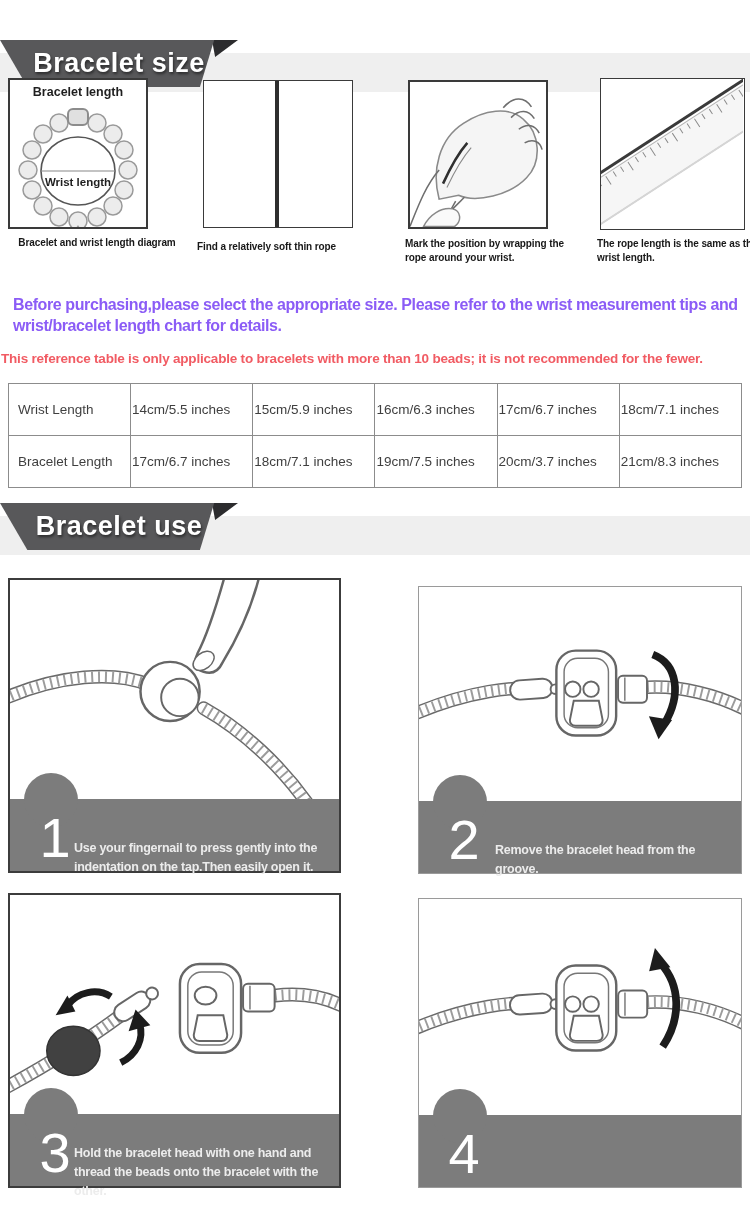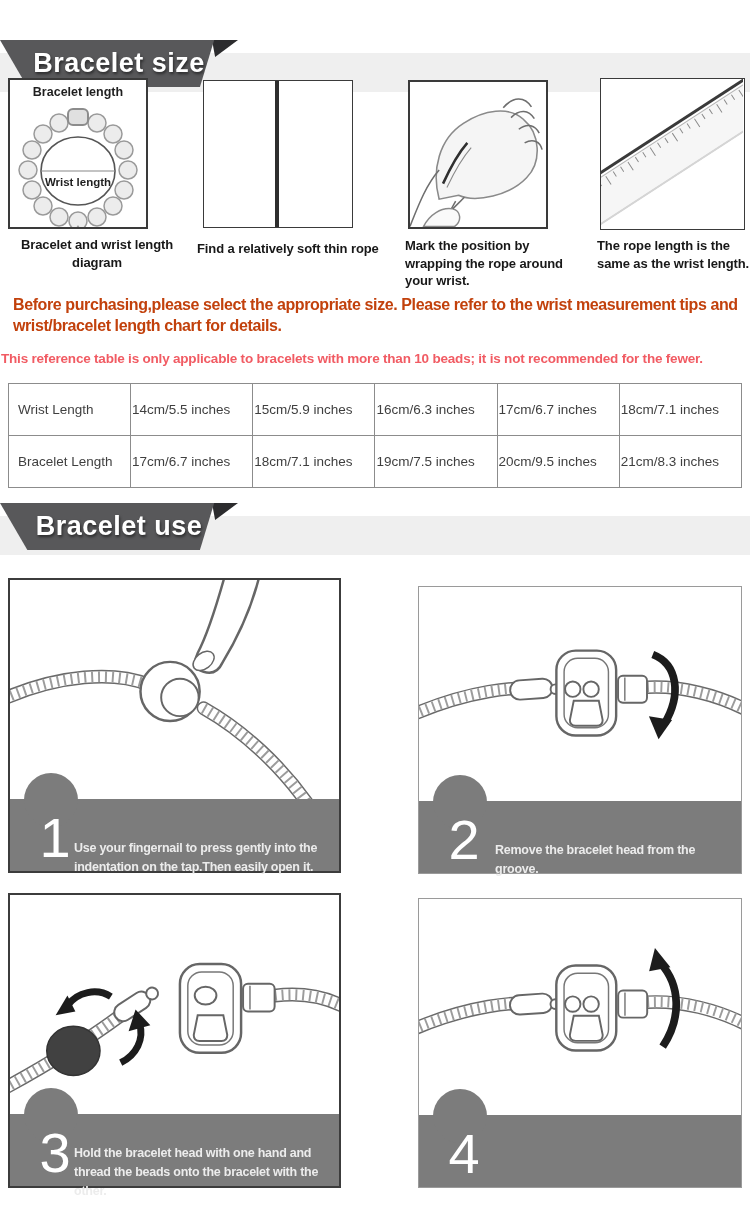--- a/index.html
+++ b/index.html
@@ -13,26 +13,26 @@
                 clip-path:polygon(0 0,100% 0,12% 100%);}
   .banner .ribbon{position:absolute;left:0;top:0;width:238px;height:47px;background:#58585a;
                   clip-path:polygon(0 0,90% 0,84% 100%,11.5% 100%);
                   display:flex;align-items:center;justify-content:center;
                   filter:drop-shadow(2px 3px 2px rgba(0,0,0,.3));}
   .banner .ribbon span{color:#fff;font-size:27px;font-weight:bold;letter-spacing:.5px;
                        text-shadow:1px 2px 3px rgba(0,0,0,.55);}
 
   
   .mbox{position:absolute;background:#fff;border:2px solid #3a3a3a;box-sizing:border-box;}
-  .mcap{position:absolute;font-size:13px;font-weight:bold;color:#181818;line-height:1.35;letter-spacing:-.1px;}
+  .mcap{position:absolute;font-size:10px;font-weight:bold;color:#181818;line-height:1.35;letter-spacing:-.1px;}
   .rope-line{position:absolute;left:48%;top:0;bottom:0;width:4px;background:#2e2e2e;}
 
   
   .intro{position:absolute;left:13px;top:294px;width:732px;font-size:16px;font-weight:bold;
-         letter-spacing:-.4px;line-height:1.32;color:#c2410c;}
+         letter-spacing:-.4px;line-height:1.32;color:#8b5cf6;}
   .note{position:absolute;left:1px;top:351px;width:737px;font-size:13.5px;font-weight:bold;
         letter-spacing:-.2px;white-space:nowrap;color:#f15b63;}
 
   
   table.size{position:absolute;left:8px;top:383px;width:734px;border-collapse:collapse;
              font-size:13.5px;color:#3f3f3f;}
   table.size td{border:1px solid #8c8c8c;height:49px;text-align:left;background:#fff;}
   table.size td.hd{text-align:left;padding-left:9px;width:111px;}
 
   
@@ -149,21 +149,21 @@
       <td>15cm/5.9 inches</td>
       <td>16cm/6.3 inches</td>
       <td>17cm/6.7 inches</td>
       <td>18cm/7.1 inches</td>
     </tr>
     <tr>
       <td class="hd">Bracelet Length</td>
       <td>17cm/6.7 inches</td>
       <td>18cm/7.1 inches</td>
       <td>19cm/7.5 inches</td>
-      <td>20cm/9.5 inches</td>
+      <td>20cm/3.7 inches</td>
       <td>21cm/8.3 inches</td>
     </tr>
   </tbody>
     </table>
 
   <div class="banner" style="top:503px;">
     <div class="band"></div>
     <div class="fold"></div>
     <div class="ribbon">
       <span>Bracelet use</span>

